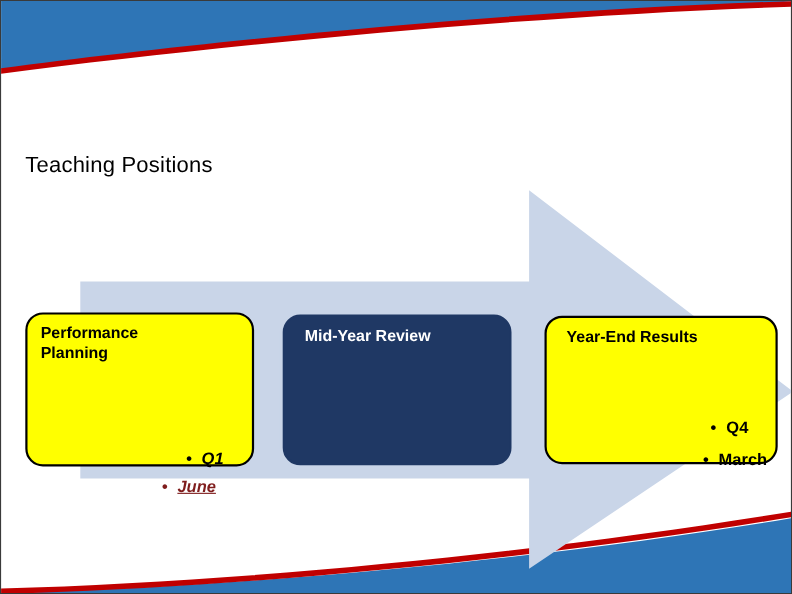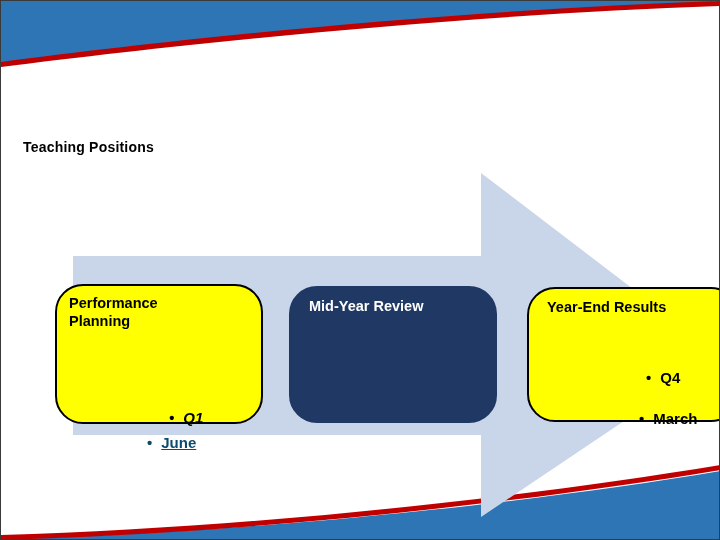--- a/index.html
+++ b/index.html
@@ -27,41 +27,40 @@
     width: 720px;
     height: 540px;
     pointer-events: none;
   }
 
   
   .slide-title {
     position: absolute;
     left: 22px;
     top: 138px;
-    font-size: 14px;
-    font-weight: 700;
+    font-size: 20px;
+    font-weight: 400;
     color: #000000;
     letter-spacing: 0.2px;
     white-space: nowrap;
   }
 
   
   .process-arrow {
     position: absolute;
     left: 0; top: 0;
     width: 720px;
     height: 540px;
   }
 
   
   .stage-box {
     position: absolute;
-    border-radius: 28px;
+    border-radius: 16px;
     box-sizing: border-box;
-    margin-left: 32px;
   }
   .stage-box .stage-label {
     position: absolute;
     left: 12px;
     top: 8px;
     font-size: 14.5px;
     font-weight: bold;
     line-height: 1.25;
     white-space: pre-line;
   }
@@ -115,37 +114,38 @@
     font-size: 15px;
     font-weight: bold;
     white-space: nowrap;
   }
   .bullet-line .dot {
     display: inline-block;
     margin-right: 9px;
   }
   .bullet-black { color: #000000; }
   .bullet-red {
-    color: #0c4a6e;
+    color: #7f1d1d;
     text-decoration: underline;
+    font-style: italic;
   }
   .bullet-red .dot { text-decoration: none; }
 
   #bullet-q1 {
     left: 168px;
     top: 408px;
     font-style: italic;
   }
   #bullet-june {
     left: 146px;
     top: 433px;
   }
   #bullet-q4 {
     left: 645px;
-    top: 368px;
+    top: 380px;
   }
   #bullet-march {
     left: 615px;
     top: 409px;
     margin-left: 23px;
   }
 </style>
 </head>
 <body>
 

